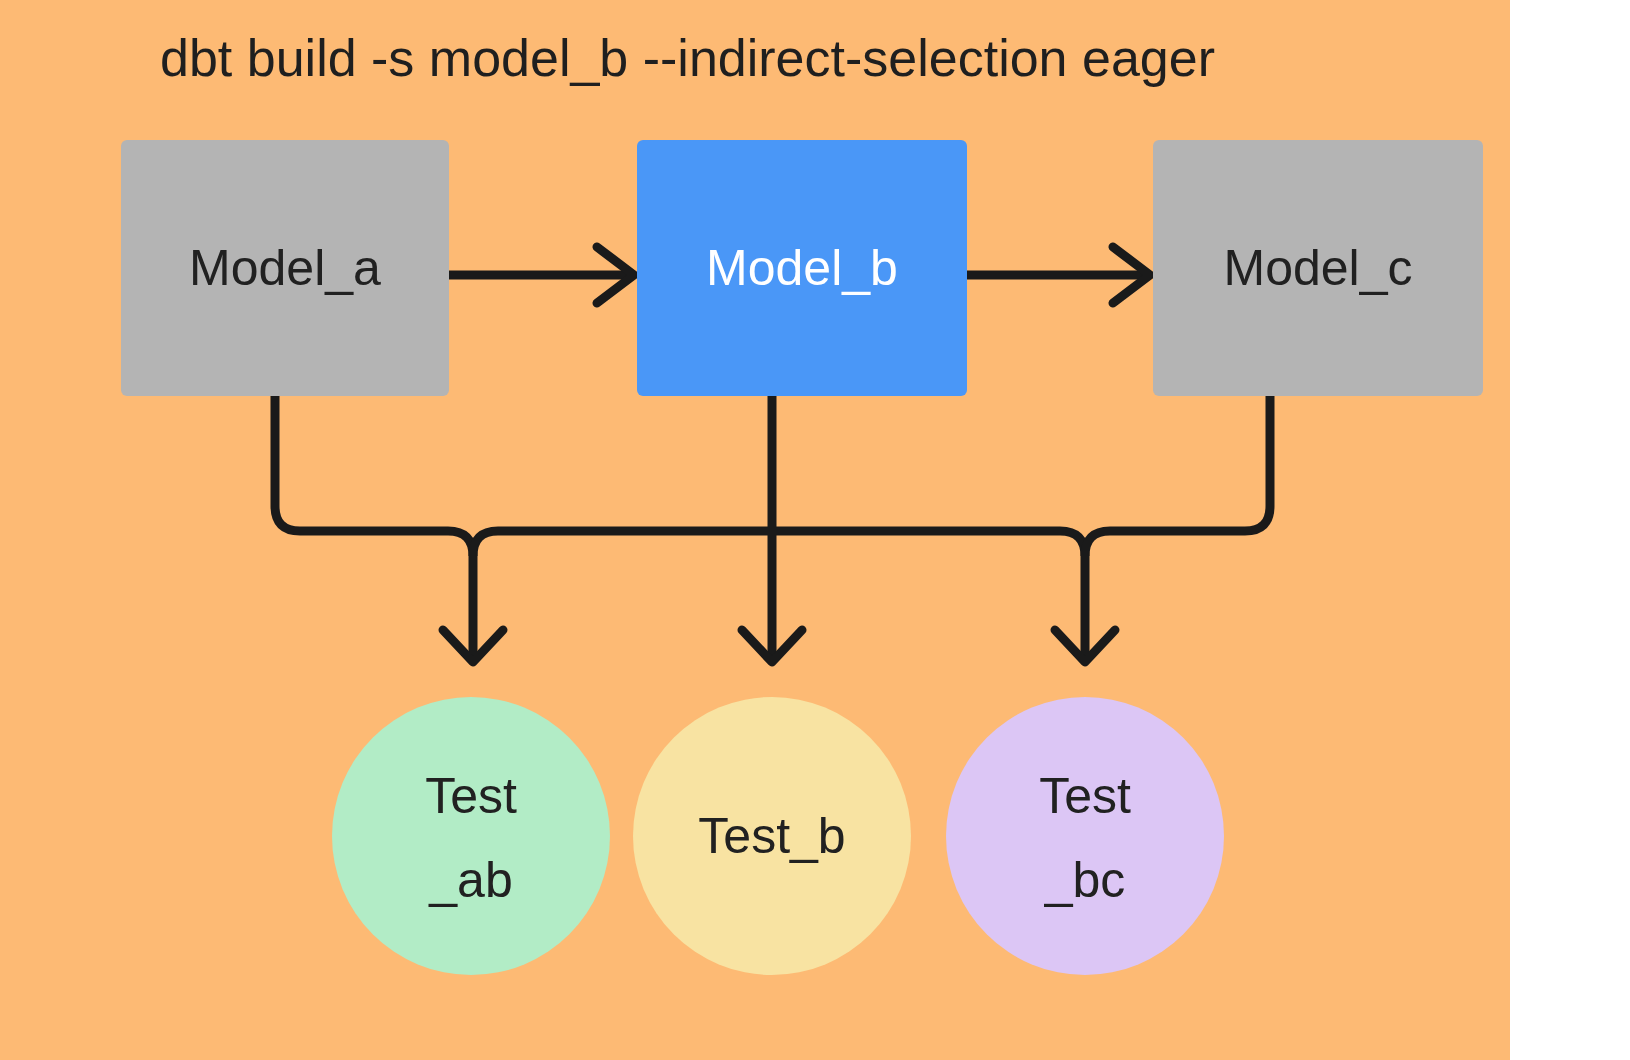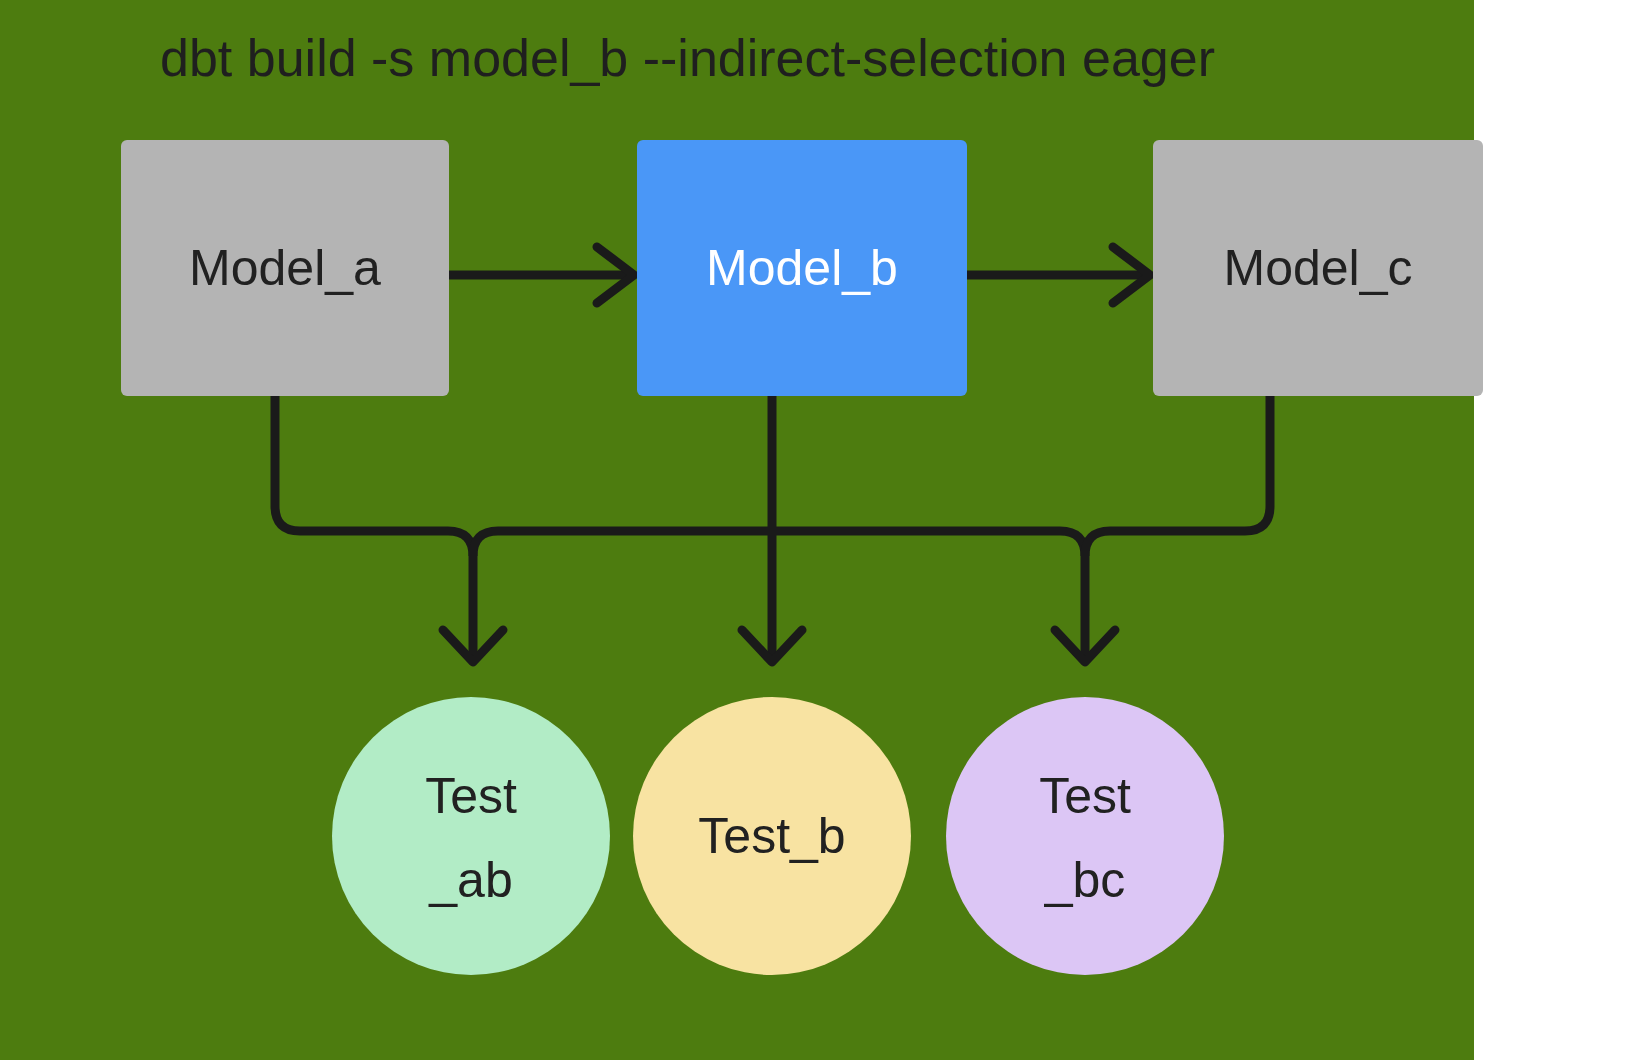--- a/index.html
+++ b/index.html
@@ -10,21 +10,22 @@
   body {
     width: 1630px;
     height: 1060px;
     overflow: hidden;
     font-family: "Liberation Sans", sans-serif;
   }
   #canvas {
     position: relative;
     width: 1474px;
     height: 1060px;
-    background: #4d7c0f;
+    background: #fdba74;
+    padding-left: 36px;
   }
   svg#diagram {
     position: absolute;
     top: 0;
     left: 0;
     width: 1630px;
     height: 1060px;
     display: block;
   }
   .title-text {

